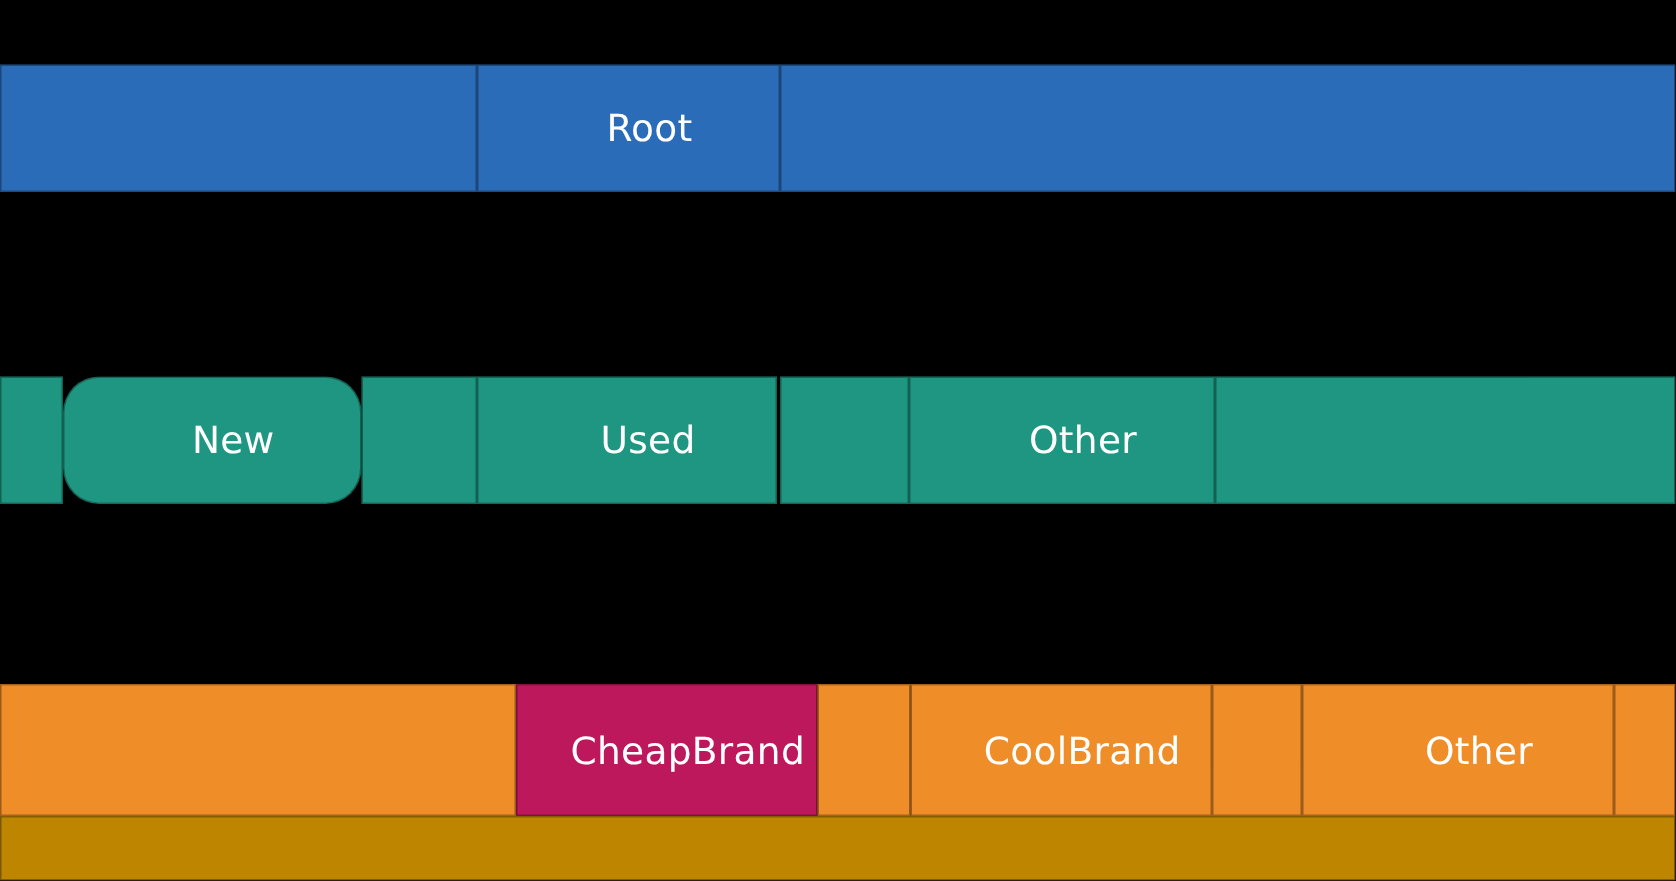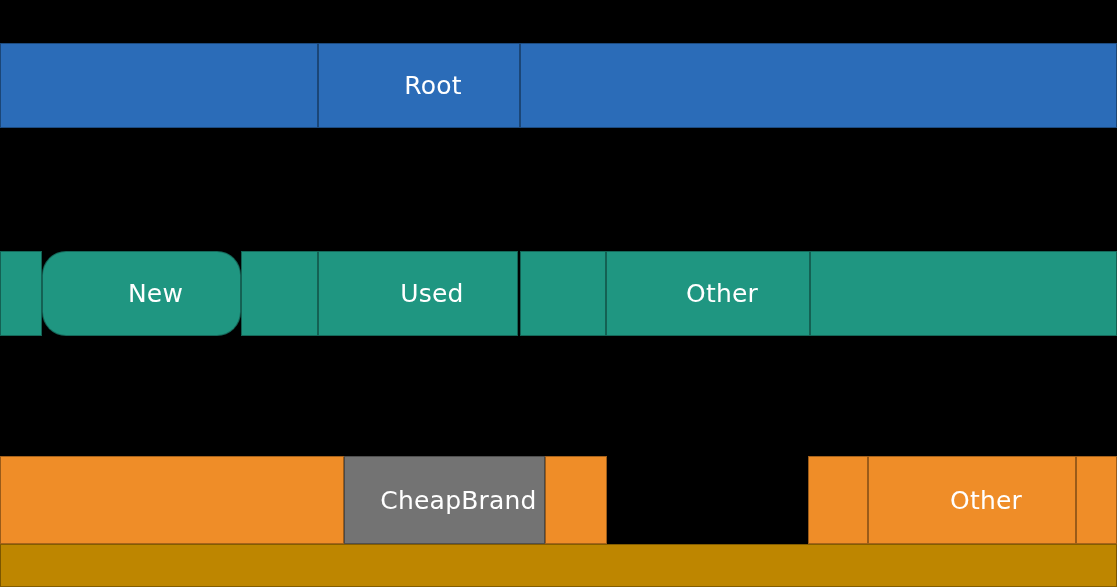--- a/index.html
+++ b/index.html
@@ -75,24 +75,27 @@
         <span class="node-label">Used</span>
       </div>
       <div class="node green" style="left: 520px; width: 86px; background: rgb(31, 150, 129);"></div>
       <div class="node green" style="left: 606px; width: 204px; background: rgb(31, 150, 129);">
         <span class="node-label">Other</span>
       </div>
       <div class="node green" style="left: 810px; width: 307px; background: rgb(31, 150, 129);"></div>
     </div>
     <div class="level-row" style="top: 456px; height: 88px;">
       <div class="node orange" style="left: 0px; width: 344px; background: rgb(239, 141, 40);"></div>
-      <div class="node orange" style="left: 344px; width: 201px; background: #737373;">
+      <div class="node orange" style="left: 344px; width: 201px; background: #be185d;">
         <span class="node-label">CheapBrand</span>
       </div>
       <div class="node orange" style="left: 545px; width: 62px; background: rgb(239, 141, 40);"></div>
+      <div class="node orange" style="left: 607px; width: 201px; background: rgb(239, 141, 40);">
+        <span class="node-label">CoolBrand</span>
+      </div>
       <div class="node orange" style="left: 808px; width: 60px; background: rgb(239, 141, 40);"></div>
       <div class="node orange" style="left: 868px; width: 208px; background: rgb(239, 141, 40);">
         <span class="node-label">Other</span>
       </div>
       <div class="node orange" style="left: 1076px; width: 41px; background: rgb(239, 141, 40);"></div>
     </div>
     <div class="level-row" style="top: 544px; height: 43px;">
       <div class="node olive" style="left: 0px; width: 1117px; background: rgb(190, 134, 0);"></div>
     </div>
   </div>

